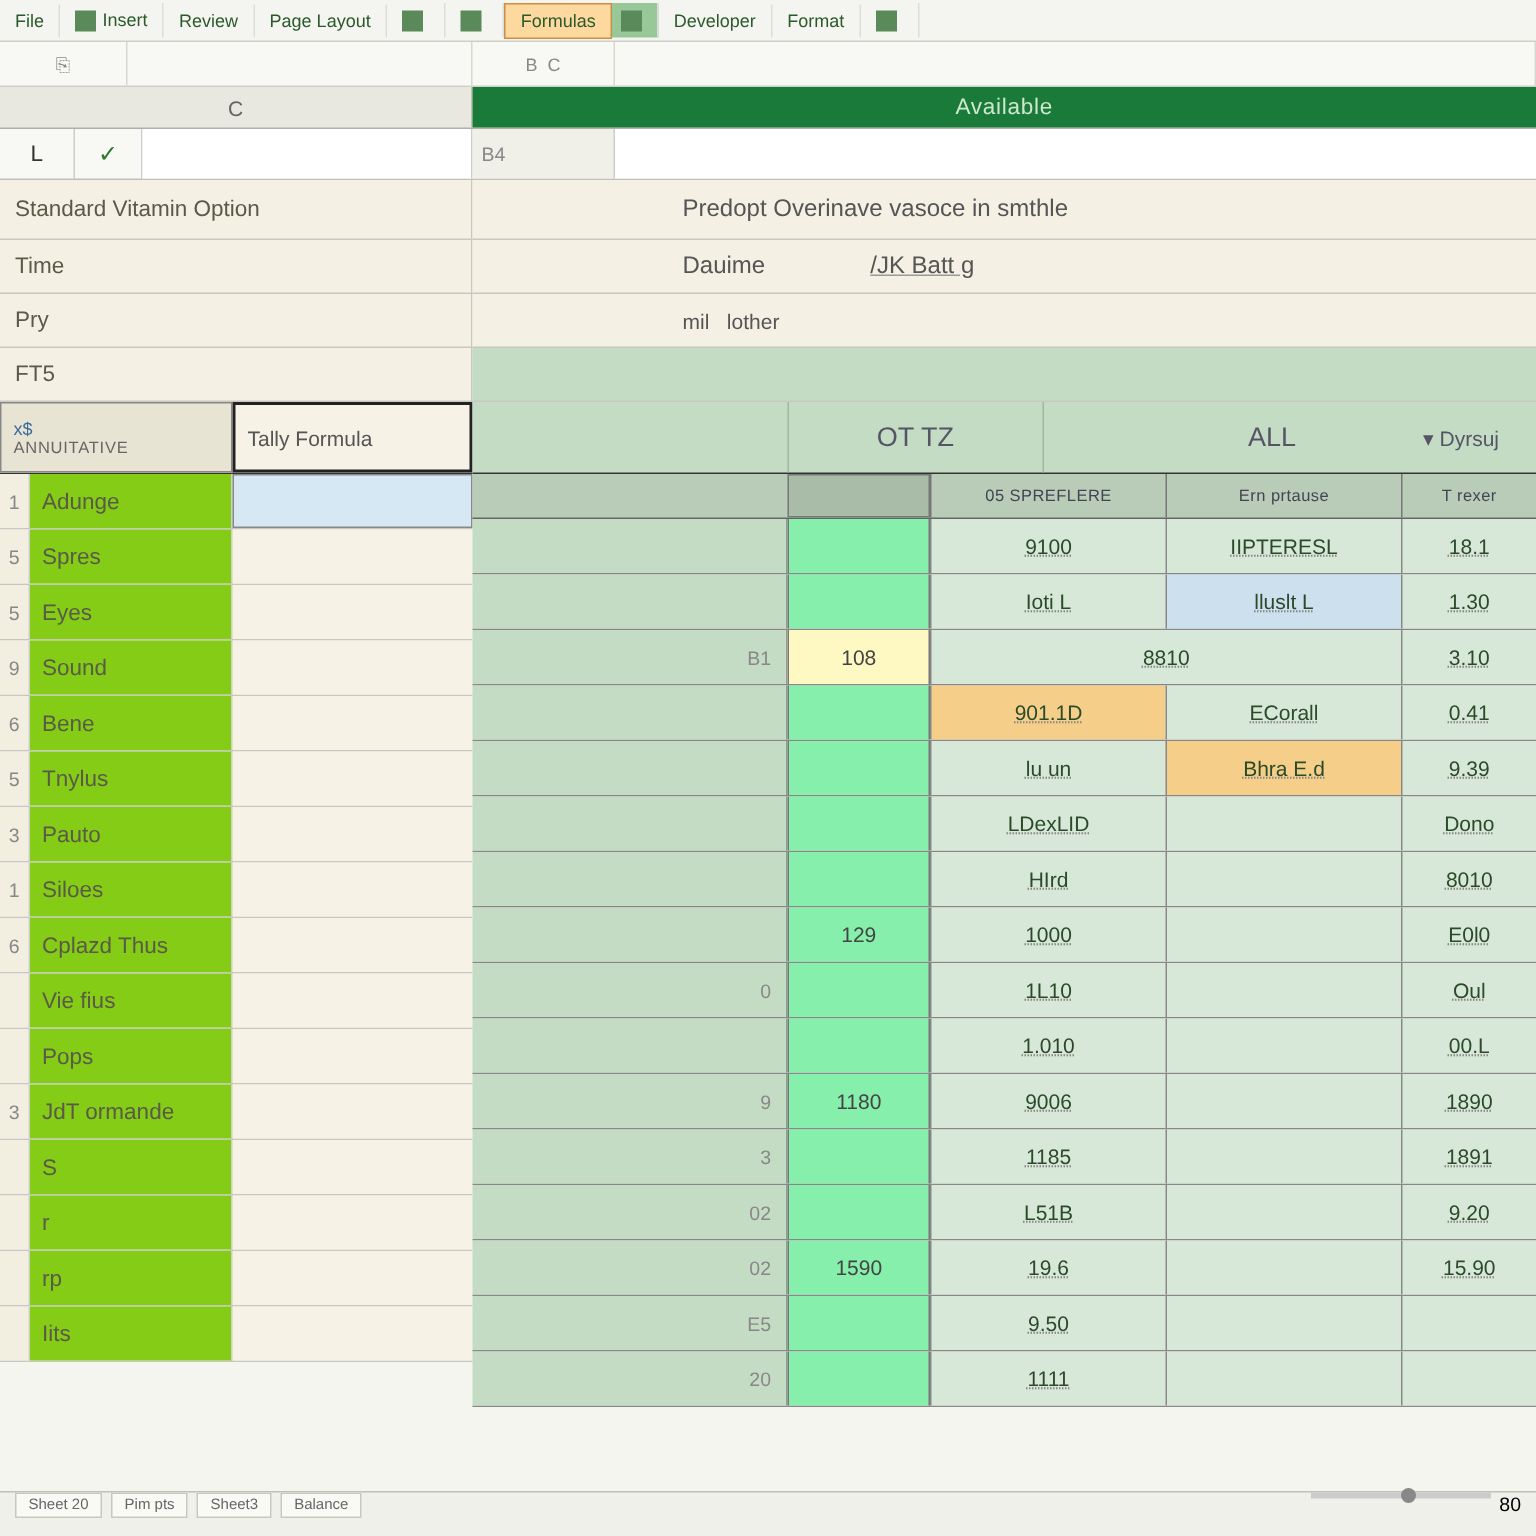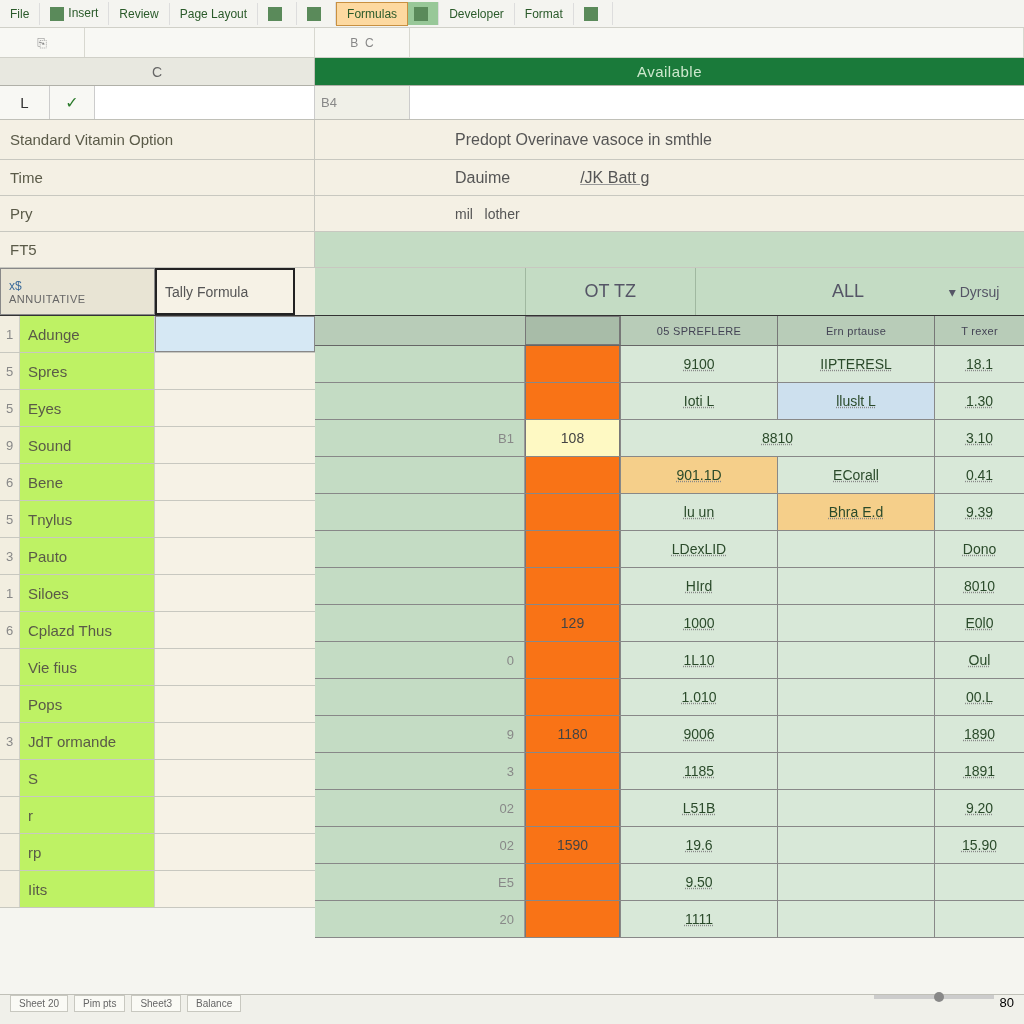--- a/index.html
+++ b/index.html
@@ -36,26 +36,26 @@
   
   .row-cell { height: 36px; display: flex; align-items: center; padding: 0 10px; border-bottom: 1px solid #c8c8c0; background: #f4f0e4; color: #5a5a48; font-size: 15px; }
   .row-cell.big { height: 40px; }
   
   .left-header-group { background: #f4f0e4; }
   .left-header-group .row-cell { border-right: 1px solid #c8c8c0; }
   
   .table-header-left { display: flex; height: 48px; border-bottom: 1px solid #333; background: #f4f0e4; }
   .th-left-a { width: 155px; border: 1px solid #888; background: #e8e4d4; display: flex; flex-direction: column; justify-content: center; padding: 2px 8px; font-size: 12px; color: #3a6a9a; }
   .th-left-a .line2 { color: #666; font-size: 11px; letter-spacing: 0.5px; }
-  .th-left-b { width: 140px; border: 2px solid #222; display: flex; align-items: center; padding: 0 8px; color: #555; font-size: 14px; background: #f6f2e6; }
+  .th-left-b { width: 160px; border: 2px solid #222; display: flex; align-items: center; padding: 0 8px; color: #555; font-size: 14px; background: #f6f2e6; }
   
   .left-data-row { display: flex; height: 37px; border-bottom: 1px solid #c8c8c0; }
   .left-data-row:nth-child(1) .ldr-b { background: #d6e8f4; }
   .ldr-g { width: 20px; display: flex; align-items: center; justify-content: center; color: #888; font-size: 13px; border-right: 1px solid #d0d0c8; background: #f2eee0; }
-  .ldr-a { width: 135px; display: flex; align-items: center; padding: 0 8px; color: #5a5a48; font-size: 15px; border-right: 1px solid #d0d0c8; background: #bef264; }
+  .ldr-a { width: 135px; display: flex; align-items: center; padding: 0 8px; color: #5a5a48; font-size: 15px; border-right: 1px solid #d0d0c8; background: #84cc16; }
   .ldr-b { width: 160px; border: 1px solid #888; background: #f6f2e6; }
   
   
   .right-header-group .row-cell { background: #f4f0e4; font-size: 16px; color: #555; }
   .right-header-group .row-cell.sub { font-size: 14px; }
   .right-header-group .val { margin-left: 70px; text-decoration: underline; text-decoration-color: #999; }
   
   .right-table-header { display: flex; height: 48px; background: #c4dcc4; border-bottom: 1px solid #333; }
   .rth-gap { width: 210px; }
   .rth-label { flex: 1; display: flex; align-items: center; justify-content: flex-end; padding-right: 60px; color: #556; font-size: 18px; border-left: 1px solid #a0b8a0; }
@@ -63,21 +63,21 @@
   .rth-sort { width: 100px; display: flex; align-items: center; justify-content: center; color: #556; font-size: 14px; }
   .rth-sort .caret { margin-right: 4px; }
   
   .right-col-headers { display: flex; height: 30px; background: #b8ccb8; border-bottom: 1px solid #666; }
   .rch-gap { width: 210px; }
   .rch-col0 { width: 95px; border: 1px solid #777; background: #a8bca8; }
   .rch-col { flex: 1; display: flex; align-items: center; justify-content: center; color: #445; font-size: 11px; border-left: 1px solid #777; letter-spacing: 0.3px; }
   
   .right-data-row { display: flex; height: 37px; border-bottom: 1px solid #888; }
   .rdr-gap { width: 210px; background: #c4dcc4; border-right: 1px solid #999; display:flex; align-items:center; justify-content:flex-end; padding-right:10px; color:#888; font-size:13px;}
-  .rdr-col0 { width: 95px; border-left: 1px solid #777; border-right: 1px solid #777; background: #f97316; display: flex; align-items: center; justify-content: center; color: #444; font-size: 14px; }
+  .rdr-col0 { width: 95px; border-left: 1px solid #777; border-right: 1px solid #777; background: #86efac; display: flex; align-items: center; justify-content: center; color: #444; font-size: 14px; }
   .rdr-col { flex: 1; display: flex; align-items: center; justify-content: center; color: #2a4a2a; font-size: 14px; border-left: 1px solid #888; background: #d8e8d8; text-decoration: underline dotted #888; }
   .rdr-col.hl-blue { background: #cde0ee; }
   .rdr-col.hl-orange { background: #f5cf8a; }
   .rdr-col0.hl-blue { background: #fef9c3; }
   
   
   .status-bar { position: absolute; bottom: 0; left: 0; right: 0; height: 30px; background: #f0f0ea; border-top: 1px solid #c0c0b8; display: flex; align-items: flex-start; gap: 6px; padding: 0 10px; }
   .status-btn { padding: 2px 8px; border: 1px solid #c8c8c0; font-size: 10px; color: #666; background: #fafaf5; }
   .status-spacer { flex: 1; }
   .zoom-slider { width: 120px; height: 4px; background: #ccc; position: relative; }

